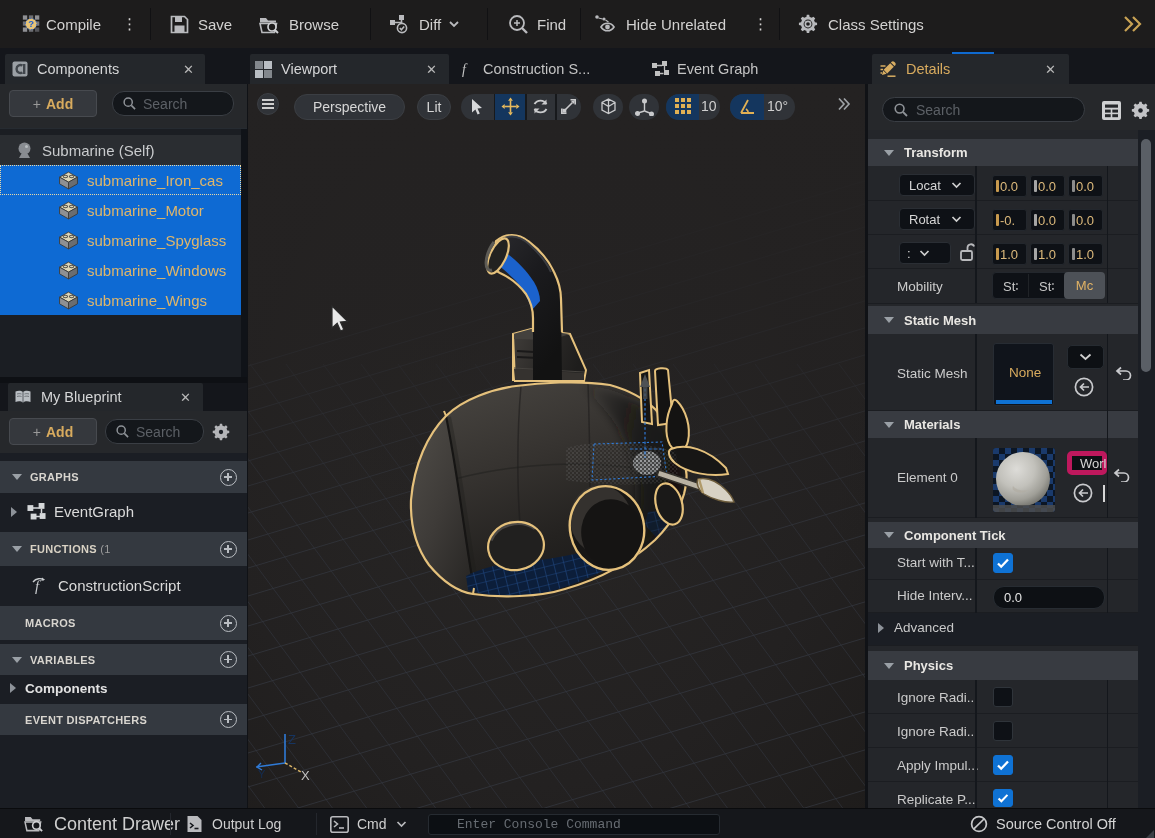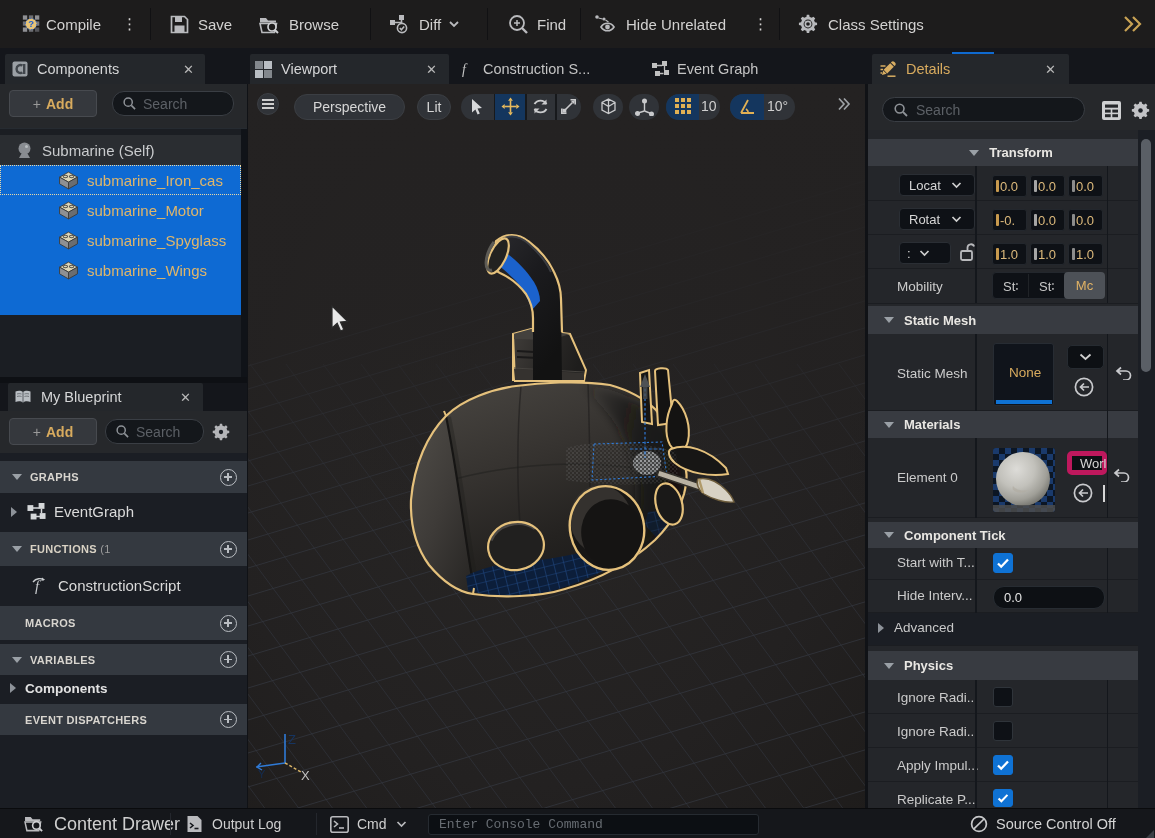--- a/index.html
+++ b/index.html
@@ -256,20 +256,30 @@
       </div>
     <div class="row mrow" style="height:30px;padding-left:87px;">
         <svg class="brick" width="21" height="19" viewBox="0 0 18 17">
           <path d="M9 1 L17 5.5 L9 10 L1 5.5z" fill="#ded5b5" stroke="#3a3a3a" stroke-width="0.8"></path>
           <path d="M1 5.5 L9 10 V16 L1 11.5z" fill="#8d9094" stroke="#3a3a3a" stroke-width="0.8"></path>
           <path d="M17 5.5 L9 10 V16 L17 11.5z" fill="#6a6d71" stroke="#3a3a3a" stroke-width="0.8"></path>
           <ellipse cx="6.2" cy="5" rx="2" ry="1.1" fill="none" stroke="#55544e" stroke-width="0.9"></ellipse>
           <ellipse cx="11.8" cy="5" rx="2" ry="1.1" fill="none" stroke="#55544e" stroke-width="0.9"></ellipse>
         </svg>
         <span style="white-space:nowrap;">submarine_Spyglass</span>
+      </div>
+    <div class="row mrow" style="height:30px;padding-left:87px;">
+        <svg class="brick" width="21" height="19" viewBox="0 0 18 17">
+          <path d="M9 1 L17 5.5 L9 10 L1 5.5z" fill="#ded5b5" stroke="#3a3a3a" stroke-width="0.8"></path>
+          <path d="M1 5.5 L9 10 V16 L1 11.5z" fill="#8d9094" stroke="#3a3a3a" stroke-width="0.8"></path>
+          <path d="M17 5.5 L9 10 V16 L17 11.5z" fill="#6a6d71" stroke="#3a3a3a" stroke-width="0.8"></path>
+          <ellipse cx="6.2" cy="5" rx="2" ry="1.1" fill="none" stroke="#55544e" stroke-width="0.9"></ellipse>
+          <ellipse cx="11.8" cy="5" rx="2" ry="1.1" fill="none" stroke="#55544e" stroke-width="0.9"></ellipse>
+        </svg>
+        <span style="white-space:nowrap;">submarine_Windows</span>
       </div>
     <div class="row mrow" style="height:30px;padding-left:87px;">
         <svg class="brick" width="21" height="19" viewBox="0 0 18 17">
           <path d="M9 1 L17 5.5 L9 10 L1 5.5z" fill="#ded5b5" stroke="#3a3a3a" stroke-width="0.8"></path>
           <path d="M1 5.5 L9 10 V16 L1 11.5z" fill="#8d9094" stroke="#3a3a3a" stroke-width="0.8"></path>
           <path d="M17 5.5 L9 10 V16 L17 11.5z" fill="#6a6d71" stroke="#3a3a3a" stroke-width="0.8"></path>
           <ellipse cx="6.2" cy="5" rx="2" ry="1.1" fill="none" stroke="#55544e" stroke-width="0.9"></ellipse>
           <ellipse cx="11.8" cy="5" rx="2" ry="1.1" fill="none" stroke="#55544e" stroke-width="0.9"></ellipse>
         </svg>
         <span style="white-space:nowrap;">submarine_Wings</span>
@@ -648,21 +658,21 @@
   <rect x="3" y="13.2" width="5.7" height="3" fill="#26282b"></rect>
     <rect x="10.3" y="13.2" width="5.7" height="3" fill="#26282b"></rect>
 </svg>
 <svg class="abs" style="left:1130px;top:100px;" width="21" height="21" viewBox="0 0 24 24">
   <path fill="#c2c3c6" d="M10.7 2h2.6l.5 2.4a7.7 7.7 0 0 1 2.1.9l2.1-1.3l1.9 1.9l-1.3 2.1c.4.6.7 1.3.9 2.1l2.4.5v2.6l-2.4.5a7.7 7.7 0 0 1-.9 2.1l1.3 2.1l-1.9 1.9l-2.1-1.3a7.7 7.7 0 0 1-2.1.9l-.5 2.4h-2.6l-.5-2.4a7.7 7.7 0 0 1-2.1-.9l-2.1 1.3l-1.9-1.9l1.3-2.1a7.7 7.7 0 0 1-.9-2.1l-2.4-.5v-2.6l2.4-.5c.2-.8.5-1.5.9-2.1l-1.3-2.1l1.9-1.9l2.1 1.3c.6-.4 1.3-.7 2.1-.9z"></path>
   <circle cx="12" cy="12" r="2.6" fill="#1d2127"></circle>
 </svg>
 
 <div class="abs" style="left:868px;top:130px;width:270px;height:678px;background:#24262a;"></div>
 
-<div class="dhead" style="top:139px;height:27px;padding-left:16px;justify-content:center;"><span class="tri trid" style="margin-right:10px;"></span>Transform</div>
+<div class="dhead" style="top:139px;height:27px;padding-left:16px;"><span class="tri trid" style="margin-right:10px;"></span>Transform</div>
 <div class="drow" style="top:166px;height:35px;"></div>
 <div class="drow" style="top:201px;height:34px;"></div>
 <div class="drow" style="top:235px;height:34px;"></div>
 <div class="drow" style="top:269px;height:35px;"></div>
 <div class="drop" style="left:899px;top:174px;width:76px;height:22px;padding-left:9px;">Locat<svg width="11" height="7" viewBox="0 0 11 7" style="margin-left:10px;">
       <path d="M1.5 1 l4 4 l4-4" stroke="#cfcfcf" stroke-width="1.7" fill="none"></path>
     </svg></div>
 <div class="drop" style="left:899px;top:208px;width:76px;height:22px;padding-left:9px;">Rotat<svg width="11" height="7" viewBox="0 0 11 7" style="margin-left:11px;">
       <path d="M1.5 1 l4 4 l4-4" stroke="#cfcfcf" stroke-width="1.7" fill="none"></path>
     </svg></div>
@@ -816,21 +826,21 @@
     <svg width="19" height="17" viewBox="0 0 19 17">
       <rect x="0.8" y="0.8" width="17.4" height="15.4" rx="2" fill="none" stroke="#b9babd" stroke-width="1.6"></rect>
       <path d="M4 5 l3.5 3 L4 11" stroke="#b9babd" stroke-width="1.6" fill="none"></path>
       <line x1="9" y1="12" x2="14" y2="12" stroke="#b9babd" stroke-width="1.6"></line>
     </svg>
     <span style="margin-left:8px;">Cmd</span>
     <svg width="11" height="7" viewBox="0 0 11 7" style="margin-left:9px;">
         <path d="M1.5 1 l4 4 l4-4" stroke="#b9babd" stroke-width="1.7" fill="none"></path>
       </svg>
   </div>
-  <div class="abs" style="left:428px;top:5px;width:331px;height:21px;background:#0c0f13;border:1px solid #262b31;border-radius:3px;color:#676c72;font-size:13px;font-family:'Liberation Mono',monospace;display:flex;align-items:center;padding-left:10px;">Enter Console Command</div>
+  <div class="abs" style="left:428px;top:5px;width:292px;height:21px;background:#0c0f13;border:1px solid #262b31;border-radius:3px;color:#676c72;font-size:13px;font-family:'Liberation Mono',monospace;display:flex;align-items:center;padding-left:28px;">Enter Console Command</div>
   <div class="abs row" style="left:970px;top:0;height:30px;color:#d4d4d4;font-size:14.5px;">
     <svg width="18" height="18" viewBox="0 0 18 18">
       <circle cx="9" cy="9" r="7.4" fill="none" stroke="#c7c8ca" stroke-width="1.7"></circle>
       <line x1="3.9" y1="13.8" x2="14" y2="4" stroke="#c7c8ca" stroke-width="1.7"></line>
     </svg>
     <span style="margin-left:8px;">Source Control Off</span>
   </div>
   <svg class="abs" style="left:1146px;top:21px;" width="8" height="8" viewBox="0 0 8 8">
       <path d="M8 0 V8 H0z" fill="#3a3e44"></path>
     </svg>

